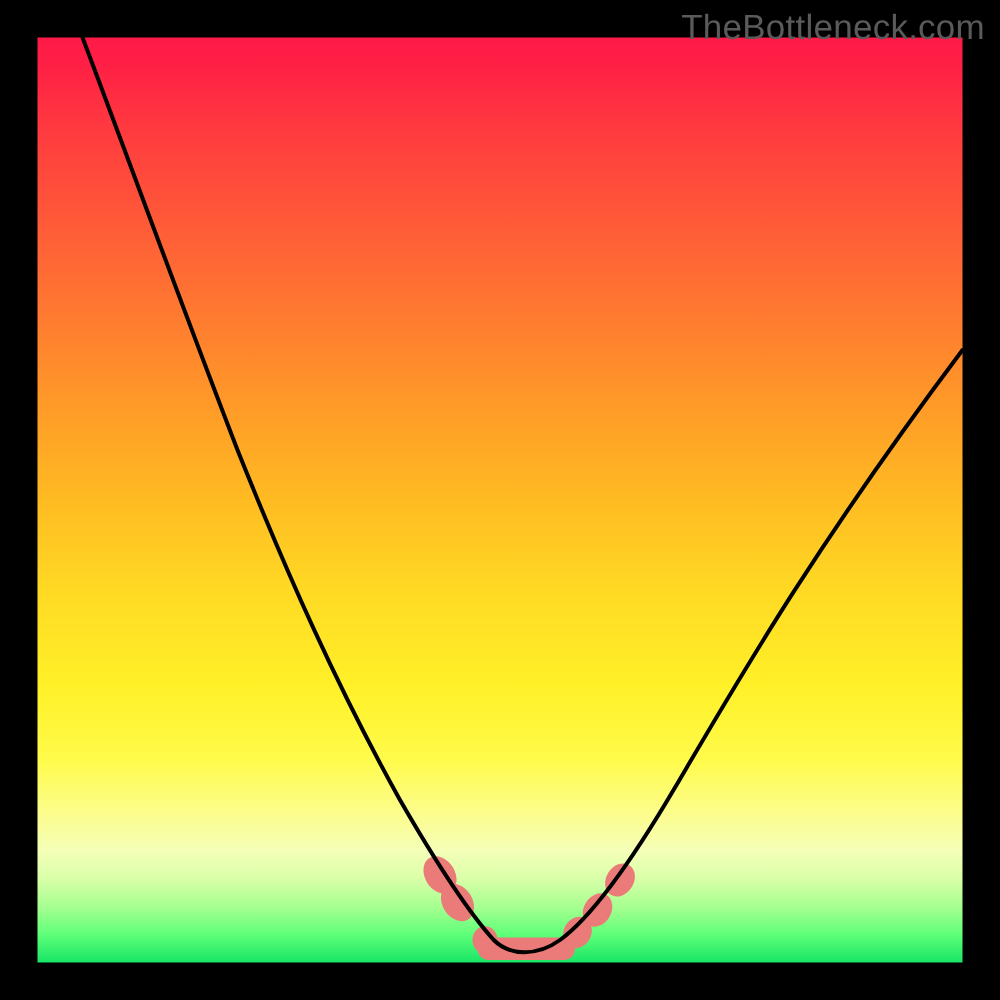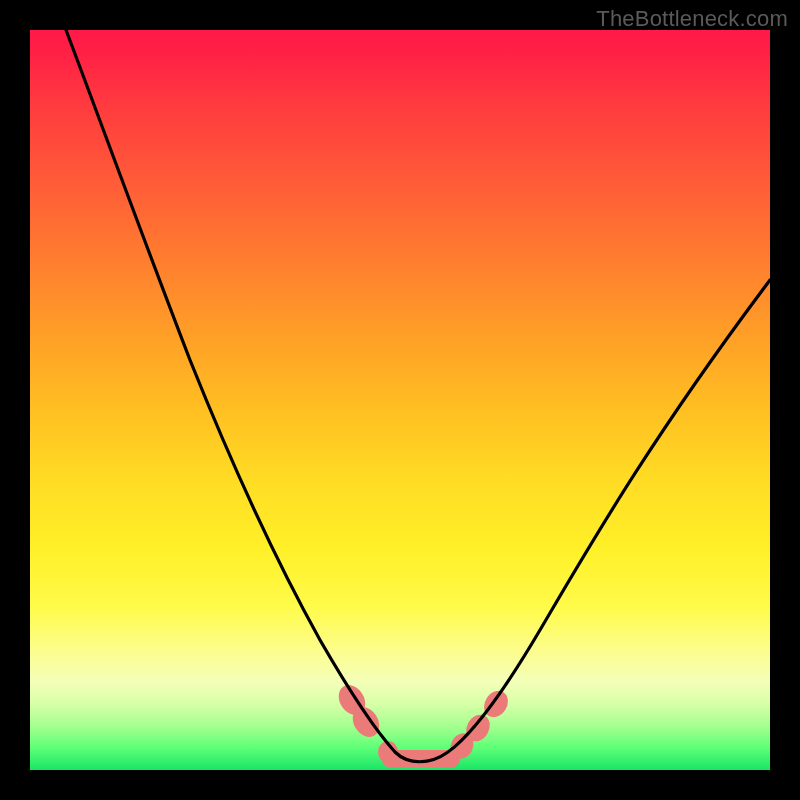--- a/index.html
+++ b/index.html
@@ -41,21 +41,21 @@
       #a6ff90 94%,
       #5eff78 97%,
       #19e566 100%
     );
   }
   .watermark {
     position: absolute;
     top: 6px;
     right: 12px;
     color: #5a5a5a;
-    font-size: 22px;
+    font-size: 28px;
     font-weight: 500;
     letter-spacing: 0.2px;
     user-select: none;
   }
   svg.overlay {
     position: absolute;
     left: 0;
     top: 0;
     width: 740px;
     height: 740px;

